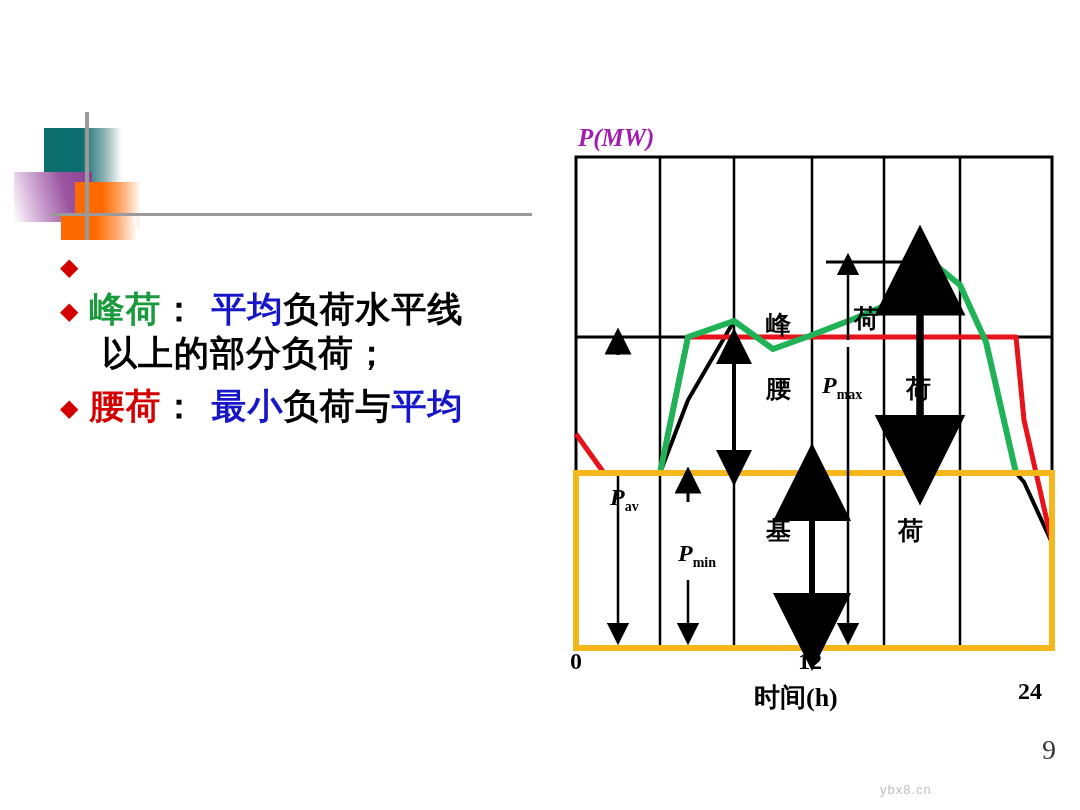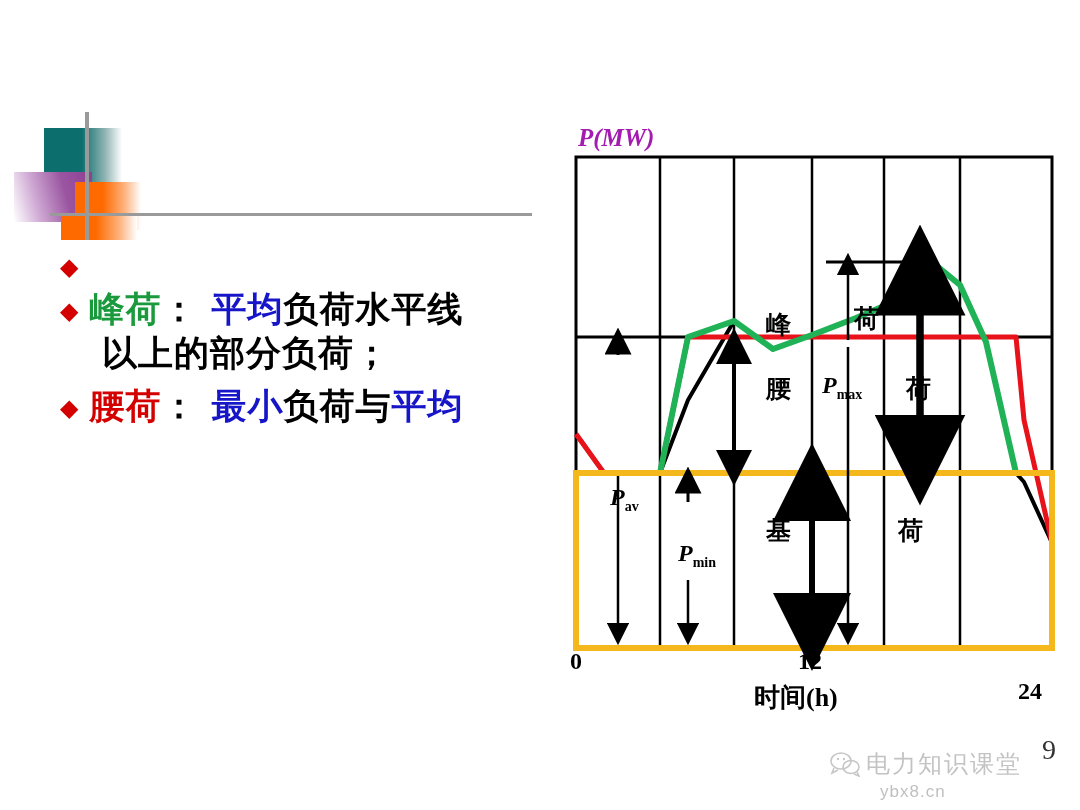--- a/index.html
+++ b/index.html
@@ -90,21 +90,21 @@
     font-family:"Liberation Serif","DejaVu Serif",serif;
   }
   
   .wm{
     position:absolute;left:830px;top:748px;display:flex;align-items:center;
     color:#b9b9b9;opacity:.85;pointer-events:none;
   }
   .wm-txt{font-size:24px;letter-spacing:2px;font-family:"Liberation Serif","DejaVu Serif",serif;}
   .wm-sub{
     position:absolute;left:880px;top:782px;color:#b9b9b9;opacity:.9;
-    font-size:17px;font-family:"Liberation Sans",sans-serif;letter-spacing:1px;
+    font-size:13px;font-family:"Liberation Sans",sans-serif;letter-spacing:1px;
   }
   .wm-ico{margin-right:6px;}
 </style>
 </head>
 <body>
 
 <div id="slide">
 
   <div class="deco">
     <div class="teal"></div>
@@ -210,27 +210,16 @@
 
     
     <span class="tick" style="left:14px;top:538px;">0</span>
     <span class="tick" style="left:242px;top:538px;text-align:center;">12</span>
     <span class="tick" style="left:462px;top:568px;">24</span>
 
     <span class="xtitle" style="left:198px;top:570px;">时间(h)</span>
   </div>
 
 
-  <div class="wm">
-    <svg class="wm-ico" width="30" height="26" viewBox="0 0 30 26">
-      <ellipse cx="11" cy="10" rx="10" ry="8" fill="none" stroke="#bdbdbd" stroke-width="1.6"></ellipse>
-      <path d="M4 17 L2 22 L8 19" fill="none" stroke="#bdbdbd" stroke-width="1.6"></path>
-      <ellipse cx="21" cy="16" rx="8" ry="6.5" fill="none" stroke="#bdbdbd" stroke-width="1.6"></ellipse>
-      <path d="M27 21 L29 25 L24 23" fill="none" stroke="#bdbdbd" stroke-width="1.6"></path>
-      <circle cx="8" cy="8" r="1.2" fill="#bdbdbd"></circle>
-      <circle cx="14" cy="8" r="1.2" fill="#bdbdbd"></circle>
-    </svg>
-    <span class="wm-txt">电力知识课堂</span>
-  </div>
   <div class="wm-sub">ybx8.cn</div>
 
   <div class="pageno">9</div>
 </div>
 
 </body></html>

